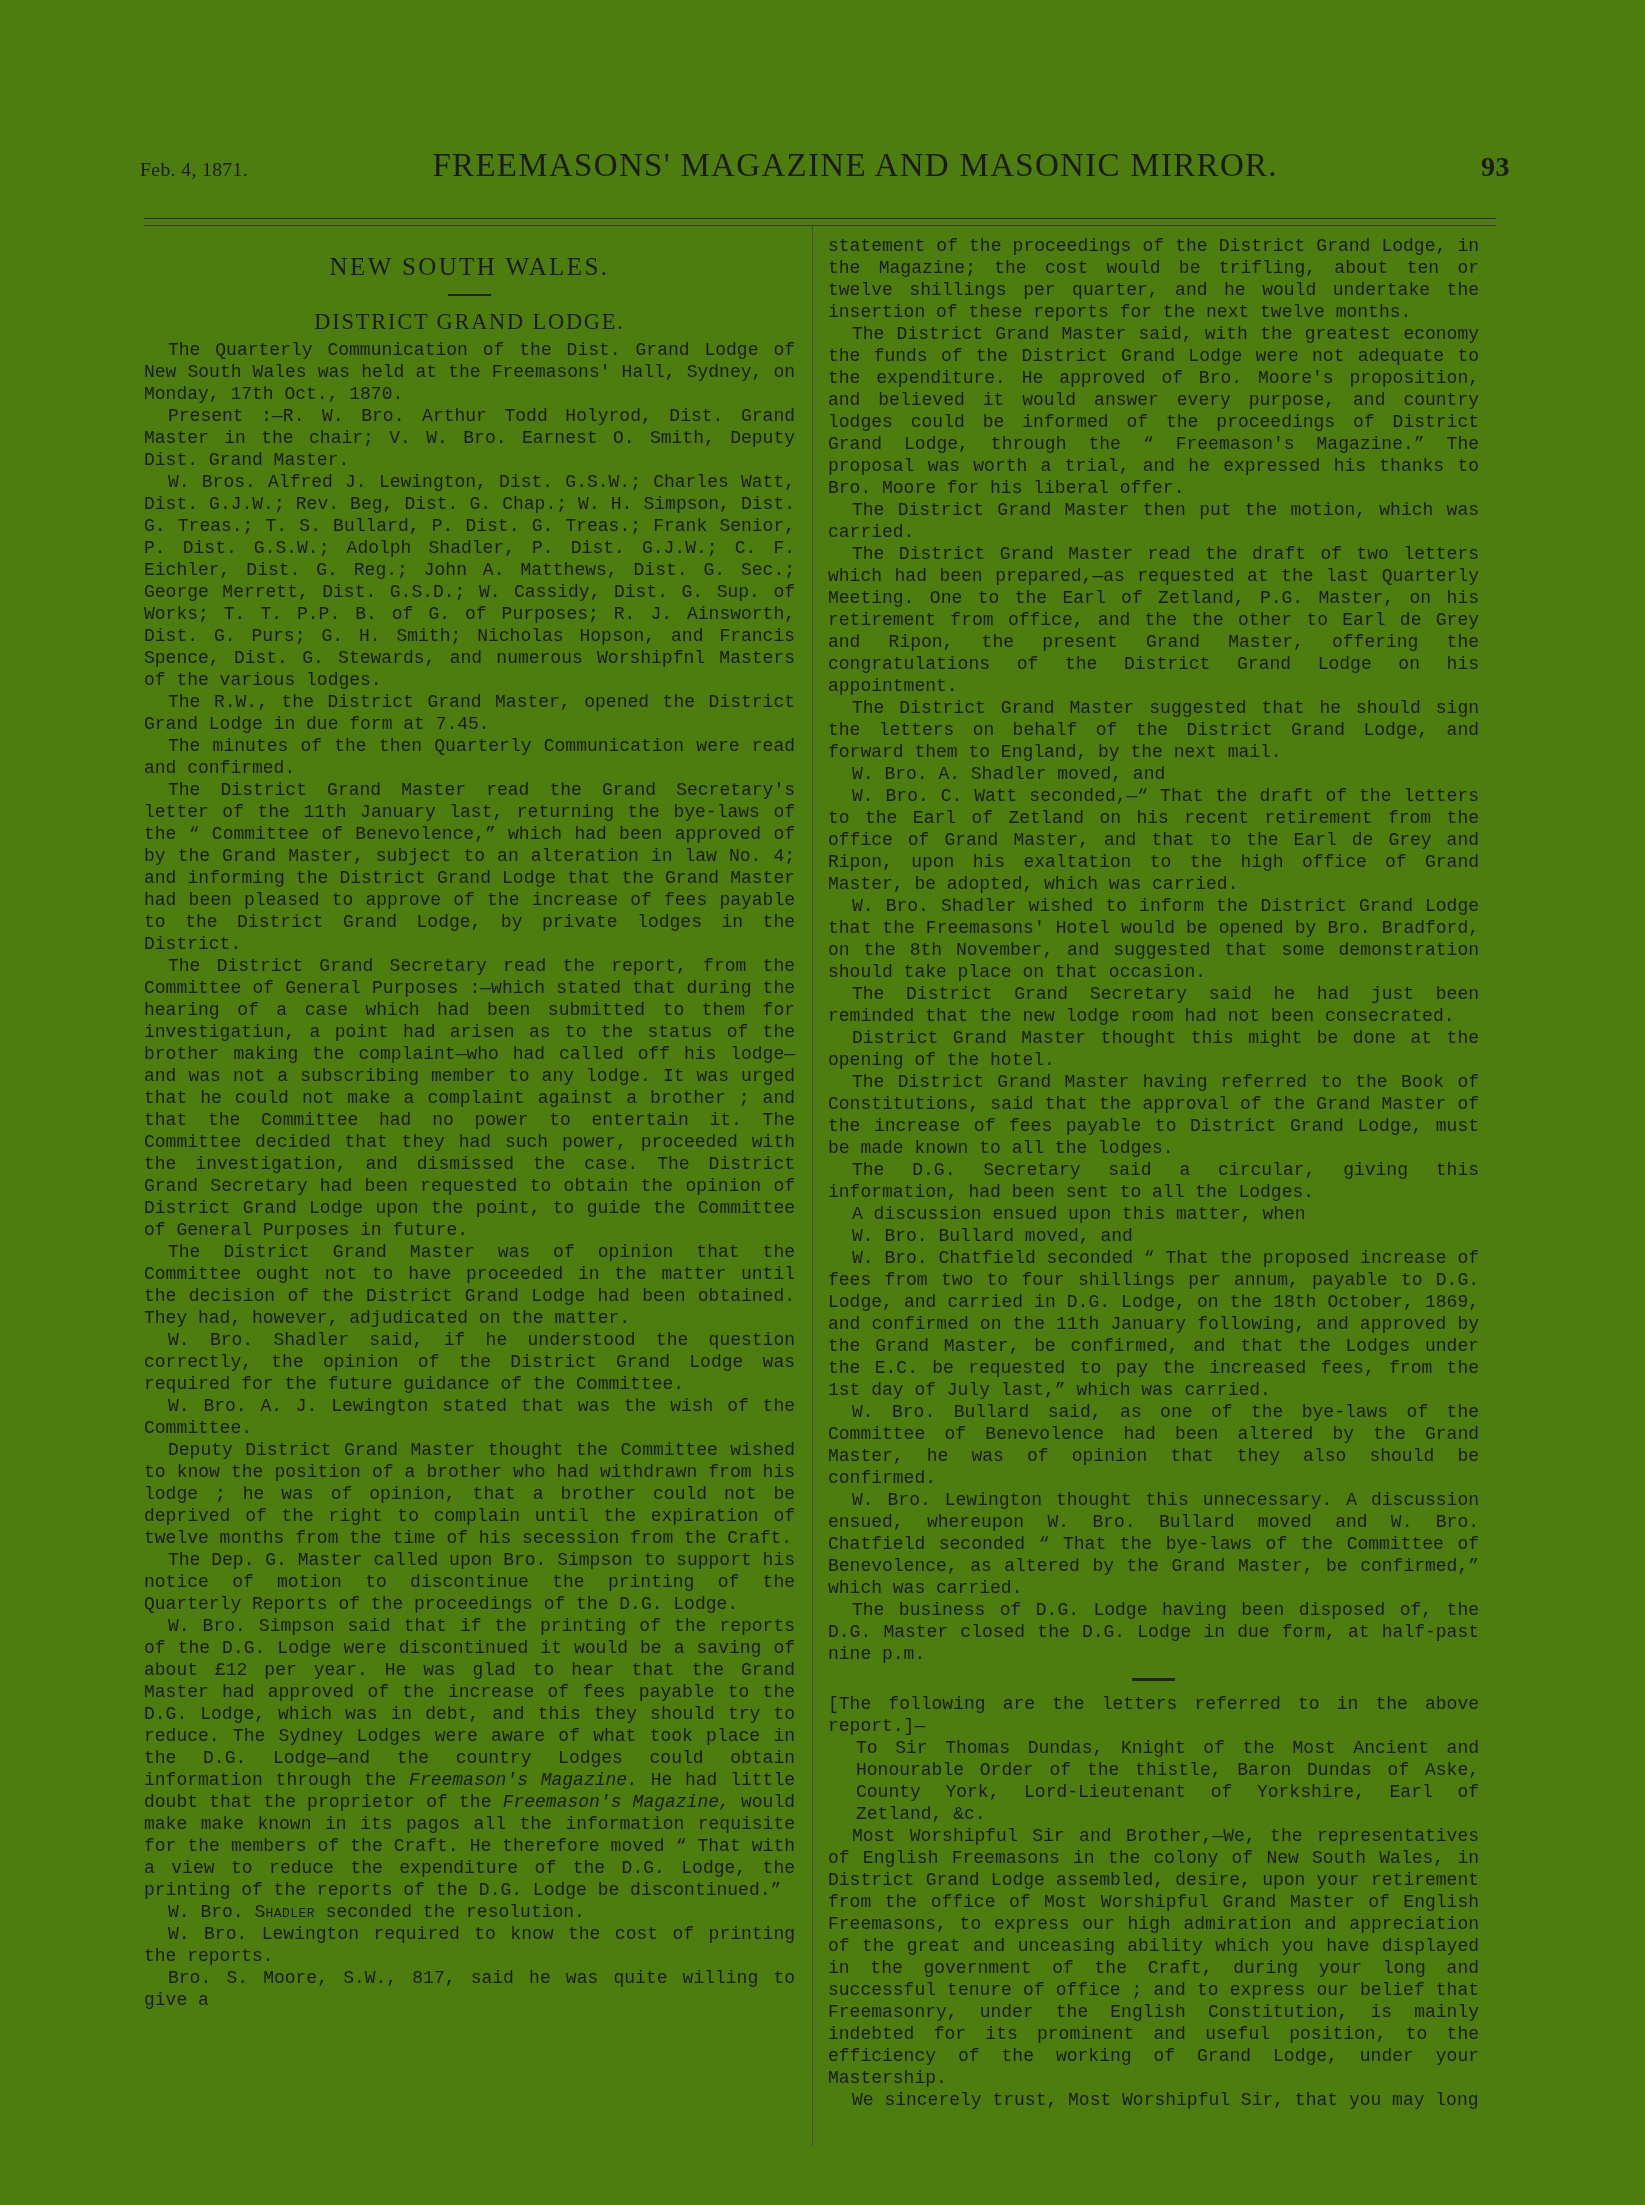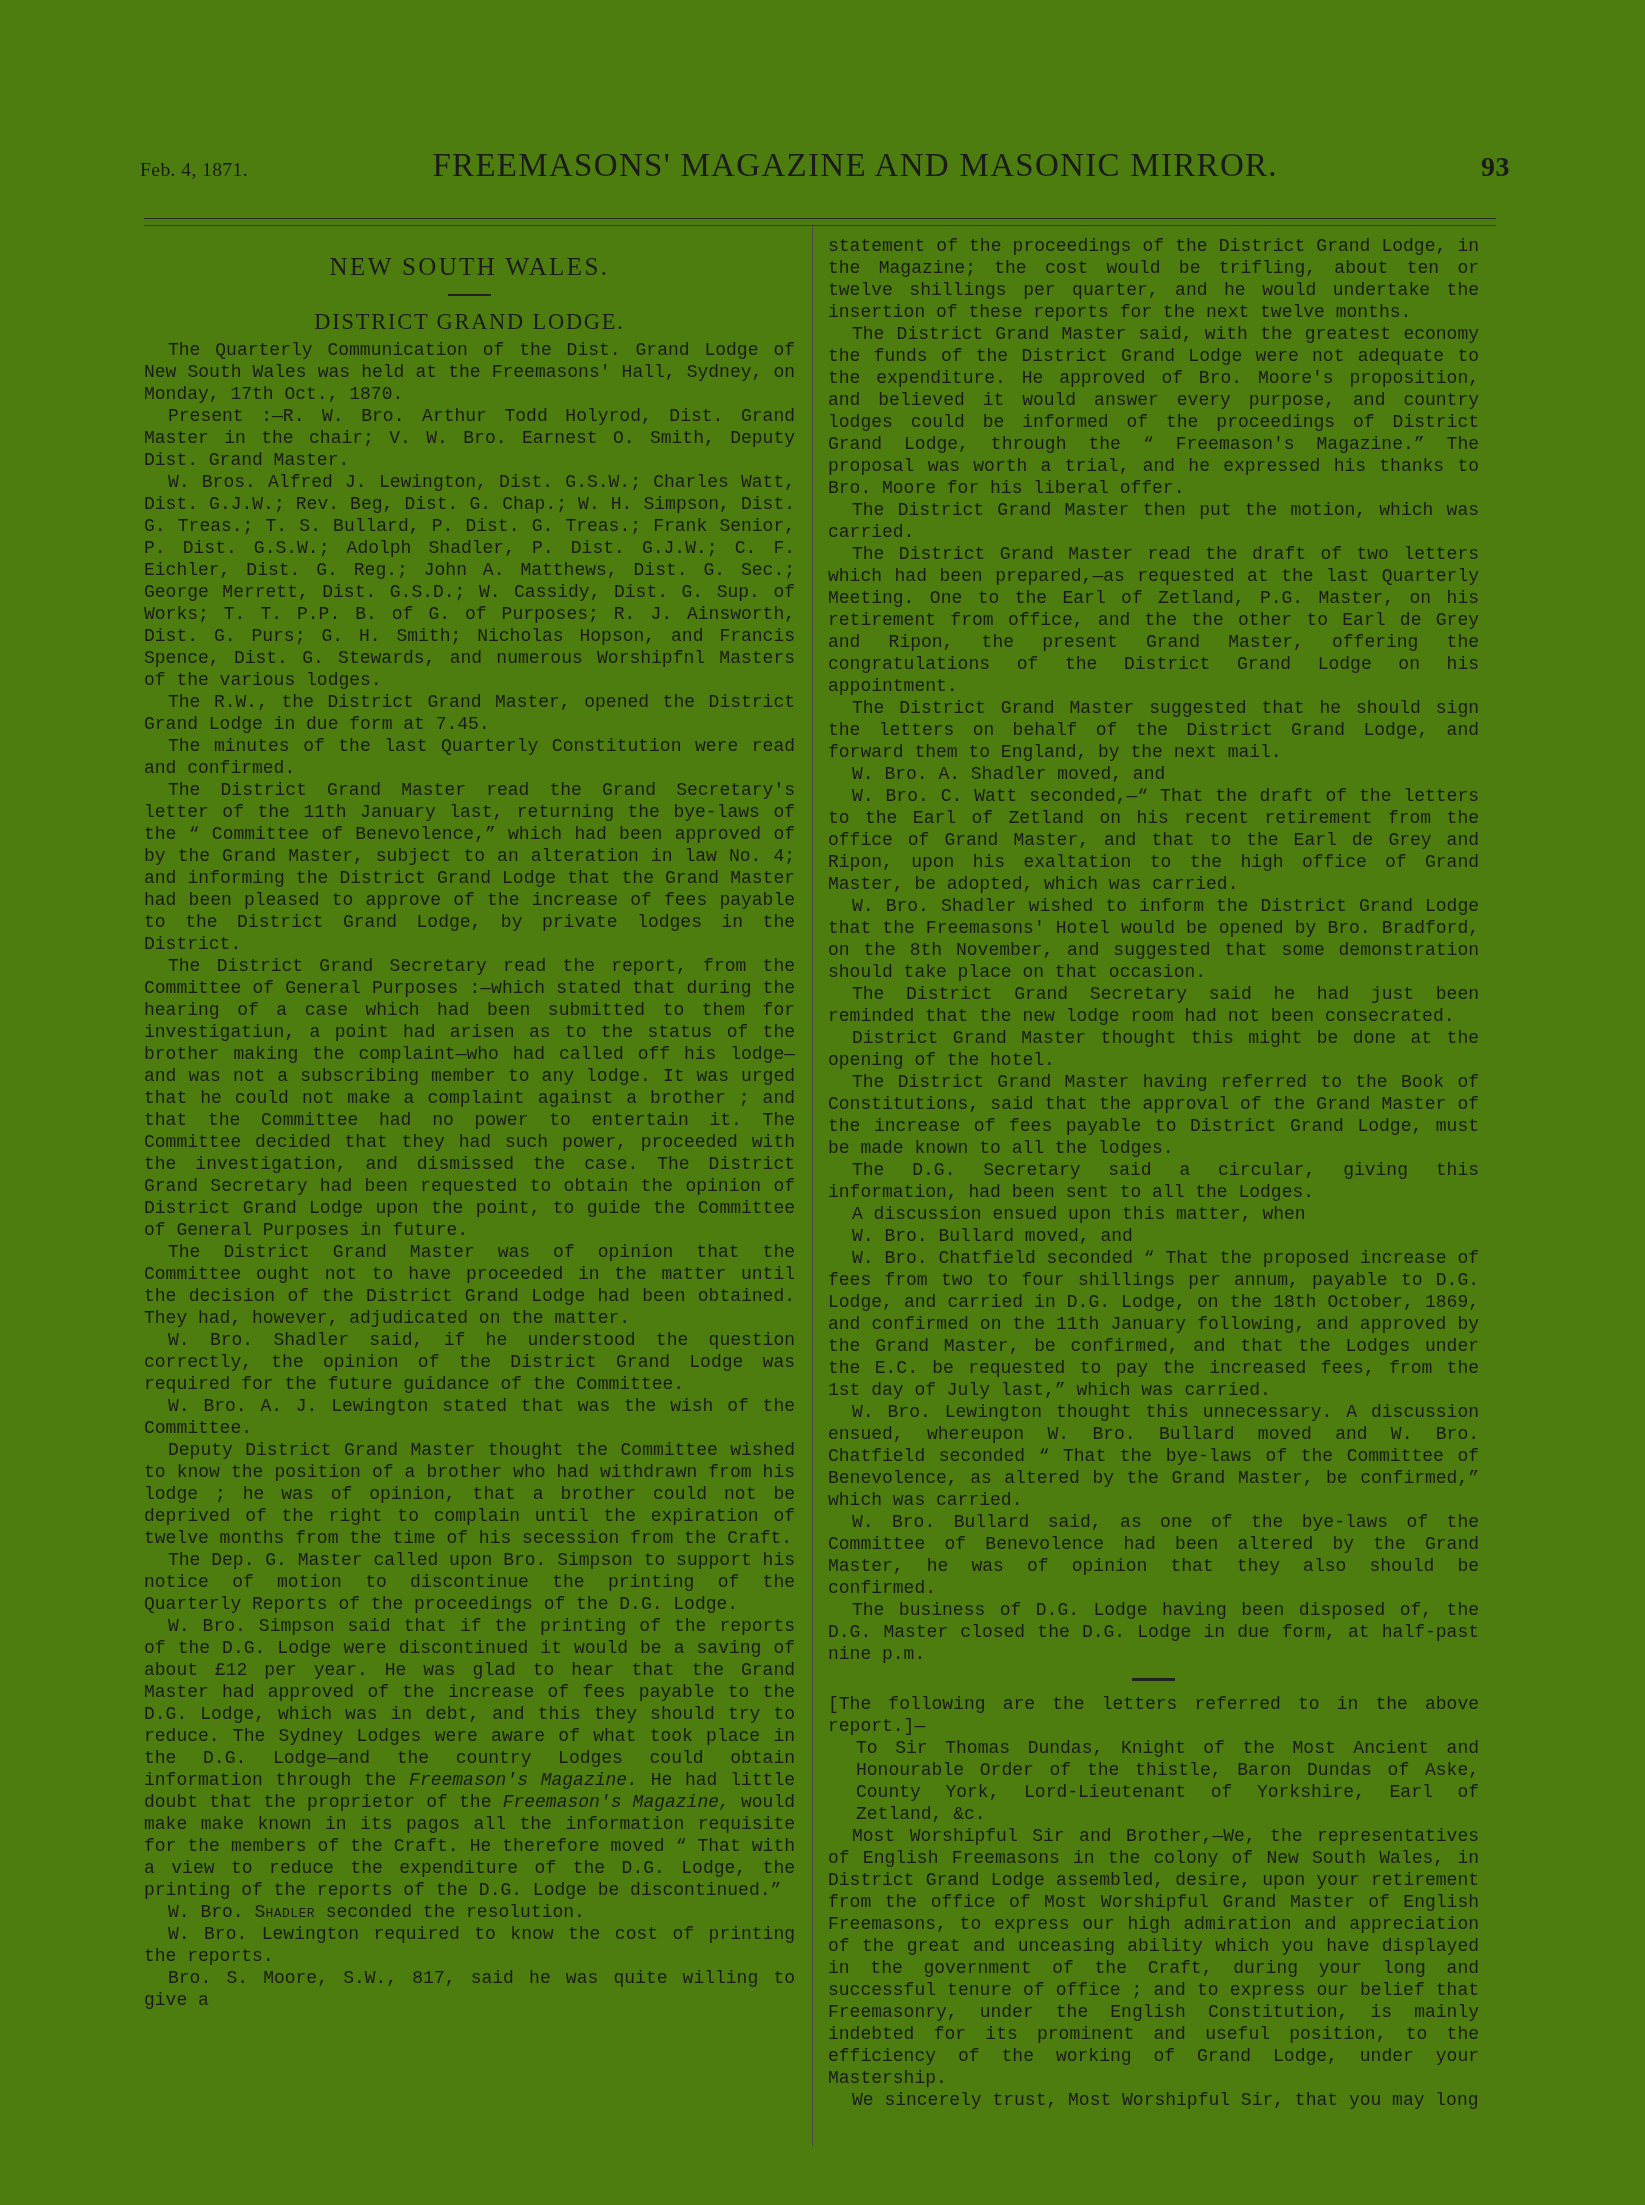--- a/index.html
+++ b/index.html
@@ -151,21 +151,21 @@
     <div class="col">
 
       <h1 class="sec-title">NEW SOUTH WALES.</h1>
       <div class="dash-rule"></div>
       <h2 class="sub-title">DISTRICT GRAND LODGE.</h2>
 
       <p>The Quarterly Communication of the Dist. Grand Lodge of New South Wales was held at the Freemasons' Hall, Sydney, on Monday, 17th Oct., 1870.</p>
       <p>Present :—R. W. Bro. Arthur Todd Holyrod, Dist. Grand Master in the chair; V. W. Bro. Earnest O. Smith, Deputy Dist. Grand Master.</p>
       <p>W. Bros. Alfred J. Lewington, Dist. G.S.W.; Charles Watt, Dist. G.J.W.; Rev. Beg, Dist. G. Chap.; W. H. Simpson, Dist. G. Treas.; T. S. Bullard, P. Dist. G. Treas.; Frank Senior, P. Dist. G.S.W.; Adolph Shadler, P. Dist. G.J.W.; C. F. Eichler, Dist. G. Reg.; John A. Matthews, Dist. G. Sec.; George Merrett, Dist. G.S.D.; W. Cassidy, Dist. G. Sup. of Works; T. T. P.P. B. of G. of Purposes; R. J. Ainsworth, Dist. G. Purs; G. H. Smith; Nicholas Hopson, and Francis Spence, Dist. G. Stewards, and numerous Worshipfnl Masters of the various lodges.</p>
       <p>The R.W., the District Grand Master, opened the District Grand Lodge in due form at 7.45.</p>
-      <p>The minutes of the last Quarterly Constitution were read and confirmed.</p>
+      <p>The minutes of the then Quarterly Communication were read and confirmed.</p>
       <p>The District Grand Master read the Grand Secretary's letter of the 11th January last, returning the bye-laws of the “ Committee of Benevolence,” which had been approved of by the Grand Master, subject to an alteration in law No. 4; and informing the District Grand Lodge that the Grand Master had been pleased to approve of the increase of fees payable to the District Grand Lodge, by private lodges in the District.</p>
       <p>The District Grand Secretary read the report, from the Committee of General Purposes :—which stated that during the hearing of a case which had been submitted to them for investigatiun, a point had arisen as to the status of the brother making the complaint—who had called off his lodge—and was not a subscribing member to any lodge. It was urged that he could not make a complaint against a brother ; and that the Committee had no power to entertain it. The Committee decided that they had such power, proceeded with the investigation, and dismissed the case. The District Grand Secretary had been requested to obtain the opinion of District Grand Lodge upon the point, to guide the Committee of General Purposes in future.</p>
       <p>The District Grand Master was of opinion that the Committee ought not to have proceeded in the matter until the decision of the District Grand Lodge had been obtained. They had, however, adjudicated on the matter.</p>
       <p>W. Bro. Shadler said, if he understood the question correctly, the opinion of the District Grand Lodge was required for the future guidance of the Committee.</p>
       <p>W. Bro. A. J. Lewington stated that was the wish of the Committee.</p>
       <p>Deputy District Grand Master thought the Committee wished to know the position of a brother who had withdrawn from his lodge ; he was of opinion, that a brother could not be deprived of the right to complain until the expiration of twelve months from the time of his secession from the Craft.</p>
       <p>The Dep. G. Master called upon Bro. Simpson to support his notice of motion to discontinue the printing of the Quarterly Reports of the proceedings of the D.G. Lodge.</p>
 
       <p>
         <span>W. Bro. Simpson said that if the printing of the reports of the D.G. Lodge were discontinued it would be a saving of about £12 per year. He was glad to hear that the Grand Master had approved of the increase of fees payable to the D.G. Lodge, which was in debt, and this they should try to reduce. The Sydney Lodges were aware of what took place in the D.G. Lodge—and the country Lodges could obtain information through the </span><i>Freemason's Magazine.</i><span> He had little doubt that the proprietor of the </span><i>Freemason's Magazine,</i><span> would make make known in its pagos all the information requisite for the members of the Craft. He therefore moved “ That with a view to reduce the expenditure of the D.G. Lodge, the printing of the reports of the D.G. Lodge be discontinued.”</span>
@@ -188,22 +188,22 @@
       <p>W. Bro. A. Shadler moved, and</p>
       <p>W. Bro. C. Watt seconded,—“ That the draft of the letters to the Earl of Zetland on his recent retirement from the office of Grand Master, and that to the Earl de Grey and Ripon, upon his exaltation to the high office of Grand Master, be adopted, which was carried.</p>
       <p>W. Bro. Shadler wished to inform the District Grand Lodge that the Freemasons' Hotel would be opened by Bro. Bradford, on the 8th November, and suggested that some demonstration should take place on that occasion.</p>
       <p>The District Grand Secretary said he had just been reminded that the new lodge room had not been consecrated.</p>
       <p>District Grand Master thought this might be done at the opening of the hotel.</p>
       <p>The District Grand Master having referred to the Book of Constitutions, said that the approval of the Grand Master of the increase of fees payable to District Grand Lodge, must be made known to all the lodges.</p>
       <p>The D.G. Secretary said a circular, giving this information, had been sent to all the Lodges.</p>
       <p>A discussion ensued upon this matter, when</p>
       <p>W. Bro. Bullard moved, and</p>
       <p>W. Bro. Chatfield seconded “ That the proposed increase of fees from two to four shillings per annum, payable to D.G. Lodge, and carried in D.G. Lodge, on the 18th October, 1869, and confirmed on the 11th January following, and approved by the Grand Master, be confirmed, and that the Lodges under the E.C. be requested to pay the increased fees, from the 1st day of July last,” which was carried.</p>
+      <p>W. Bro. Bullard said, as one of the bye-laws of the Committee of Benevolence had been altered by the Grand Master, he was of opinion that they also should be confirmed.</p>
       <p>W. Bro. Lewington thought this unnecessary. A discussion ensued, whereupon W. Bro. Bullard moved and W. Bro. Chatfield seconded “ That the bye-laws of the Committee of Benevolence, as altered by the Grand Master, be confirmed,” which was carried.</p>
-      <p>W. Bro. Bullard said, as one of the bye-laws of the Committee of Benevolence had been altered by the Grand Master, he was of opinion that they also should be confirmed.</p>
       <p>The business of D.G. Lodge having been disposed of, the D.G. Master closed the D.G. Lodge in due form, at half-past nine p.m.</p>
 
       <div class="mid-dash"></div>
 
       <p class="noindent">[The following are the letters referred to in the above report.]—</p>
       <p class="hang">To Sir Thomas Dundas, Knight of the Most Ancient and Honourable Order of the thistle, Baron Dundas of Aske, County York, Lord-Lieutenant of Yorkshire, Earl of Zetland, &amp;c.</p>
 
       <p>Most Worshipful Sir and Brother,—We, the representatives of English Freemasons in the colony of New South Wales, in District Grand Lodge assembled, desire, upon your retirement from the office of Most Worshipful Grand Master of English Freemasons, to express our high admiration and appreciation of the great and unceasing ability which you have displayed in the government of the Craft, during your long and successful tenure of office ; and to express our belief that Freemasonry, under the English Constitution, is mainly indebted for its prominent and useful position, to the efficiency of the working of Grand Lodge, under your Mastership.</p>
       <p>We sincerely trust, Most Worshipful Sir, that you may long</p>
     </div>

